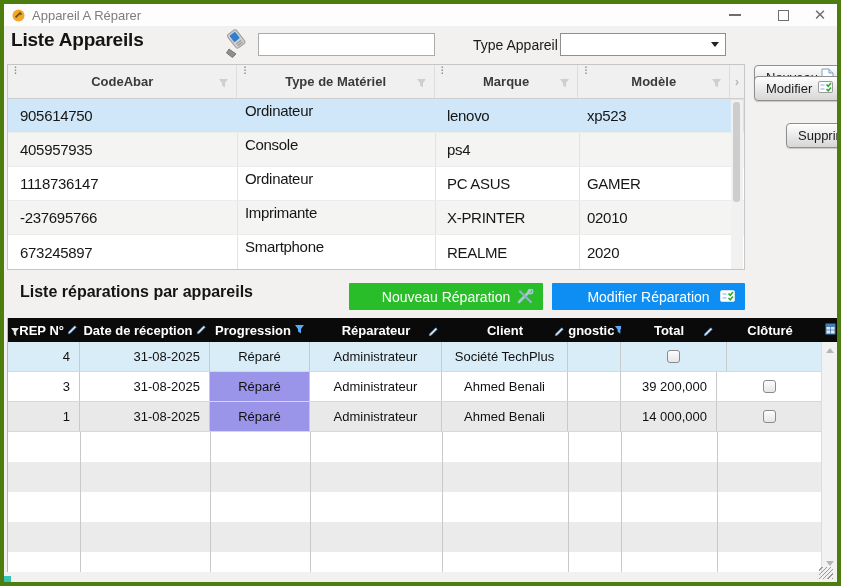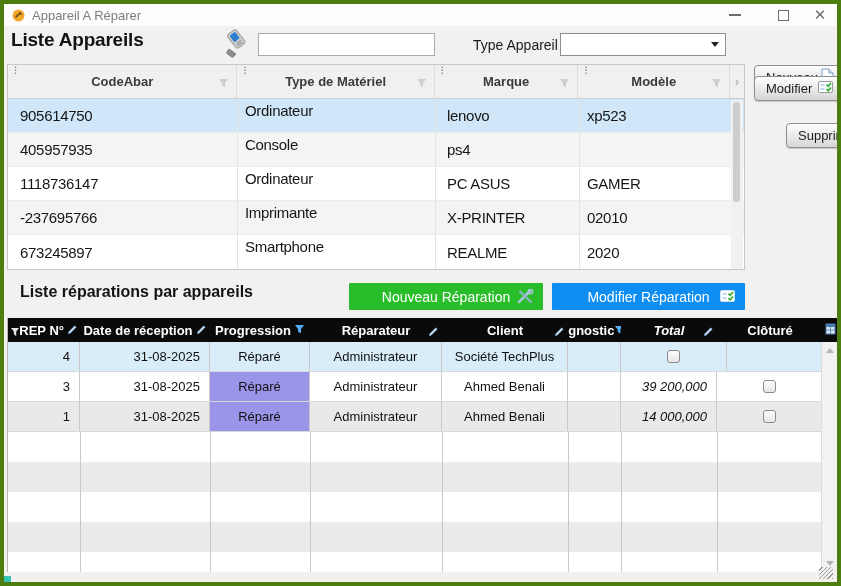--- a/index.html
+++ b/index.html
@@ -47,21 +47,21 @@
         display:flex;align-items:center;justify-content:center;font-size:14px;border-radius:1px;cursor:default;}
   .bbtn{position:absolute;left:548px;top:279px;width:193px;height:27px;background:#0e8ef2;color:#fff;
         display:flex;align-items:center;justify-content:center;font-size:14px;border-radius:1px;cursor:default;}
   .gbtn svg,.bbtn svg{position:absolute;right:9px;top:6px;}
   
   .reptable{position:absolute;left:3px;top:314px;width:831px;height:254px;background:#fff;border:1px solid #b5b5b5;border-top:none;}
   .rhead{display:flex;height:24px;background:#0a0a0a;color:#fff;font-size:13px;font-weight:600;align-items:stretch;}
   .rh{position:relative;display:flex;align-items:center;justify-content:center;gap:3px;overflow:hidden;white-space:nowrap;}
   .rh .pright{position:absolute;right:3px;top:7px;}
   .cw0{width:72px;} .cw1{width:130px;} .cw2{width:100px;} .cw3{width:132px;} .cw4{width:126px;}
-  .cw5{width:53px;} .cw6{width:96px;font-style:italic;} .cw7{width:106px;} .cw8{flex:1;}
+  .cw5{width:53px;} .cw6{width:96px;} .cw7{width:106px;} .cw8{flex:1;}
   .rrow{display:flex;height:30px;font-size:13px;color:#111;border-bottom:1px solid #d8d8d8;}
   .rc{border-right:1px solid #c9c9c9;display:flex;align-items:center;overflow:hidden;}
   .rc.num{justify-content:flex-end;padding-right:9px;}
   .rc.ctr{justify-content:center;}
   .purp{background:#9b95ea;}
   .rblue{background:#d9edf8;} .rgray2{background:#e9e9e9;}
   .cbx{width:13px;height:13px;border:1px solid #8a8a8a;border-radius:3px;background:linear-gradient(#fdfdfd,#e6e6e6);box-shadow:inset 0 1px 1px rgba(255,255,255,.8);}
   .stripes{position:absolute;left:0;top:114px;width:815px;height:140px;}
   .stripe{width:100%;}
   .sw{background:#fff;} .sg{background:#ebebeb;}

